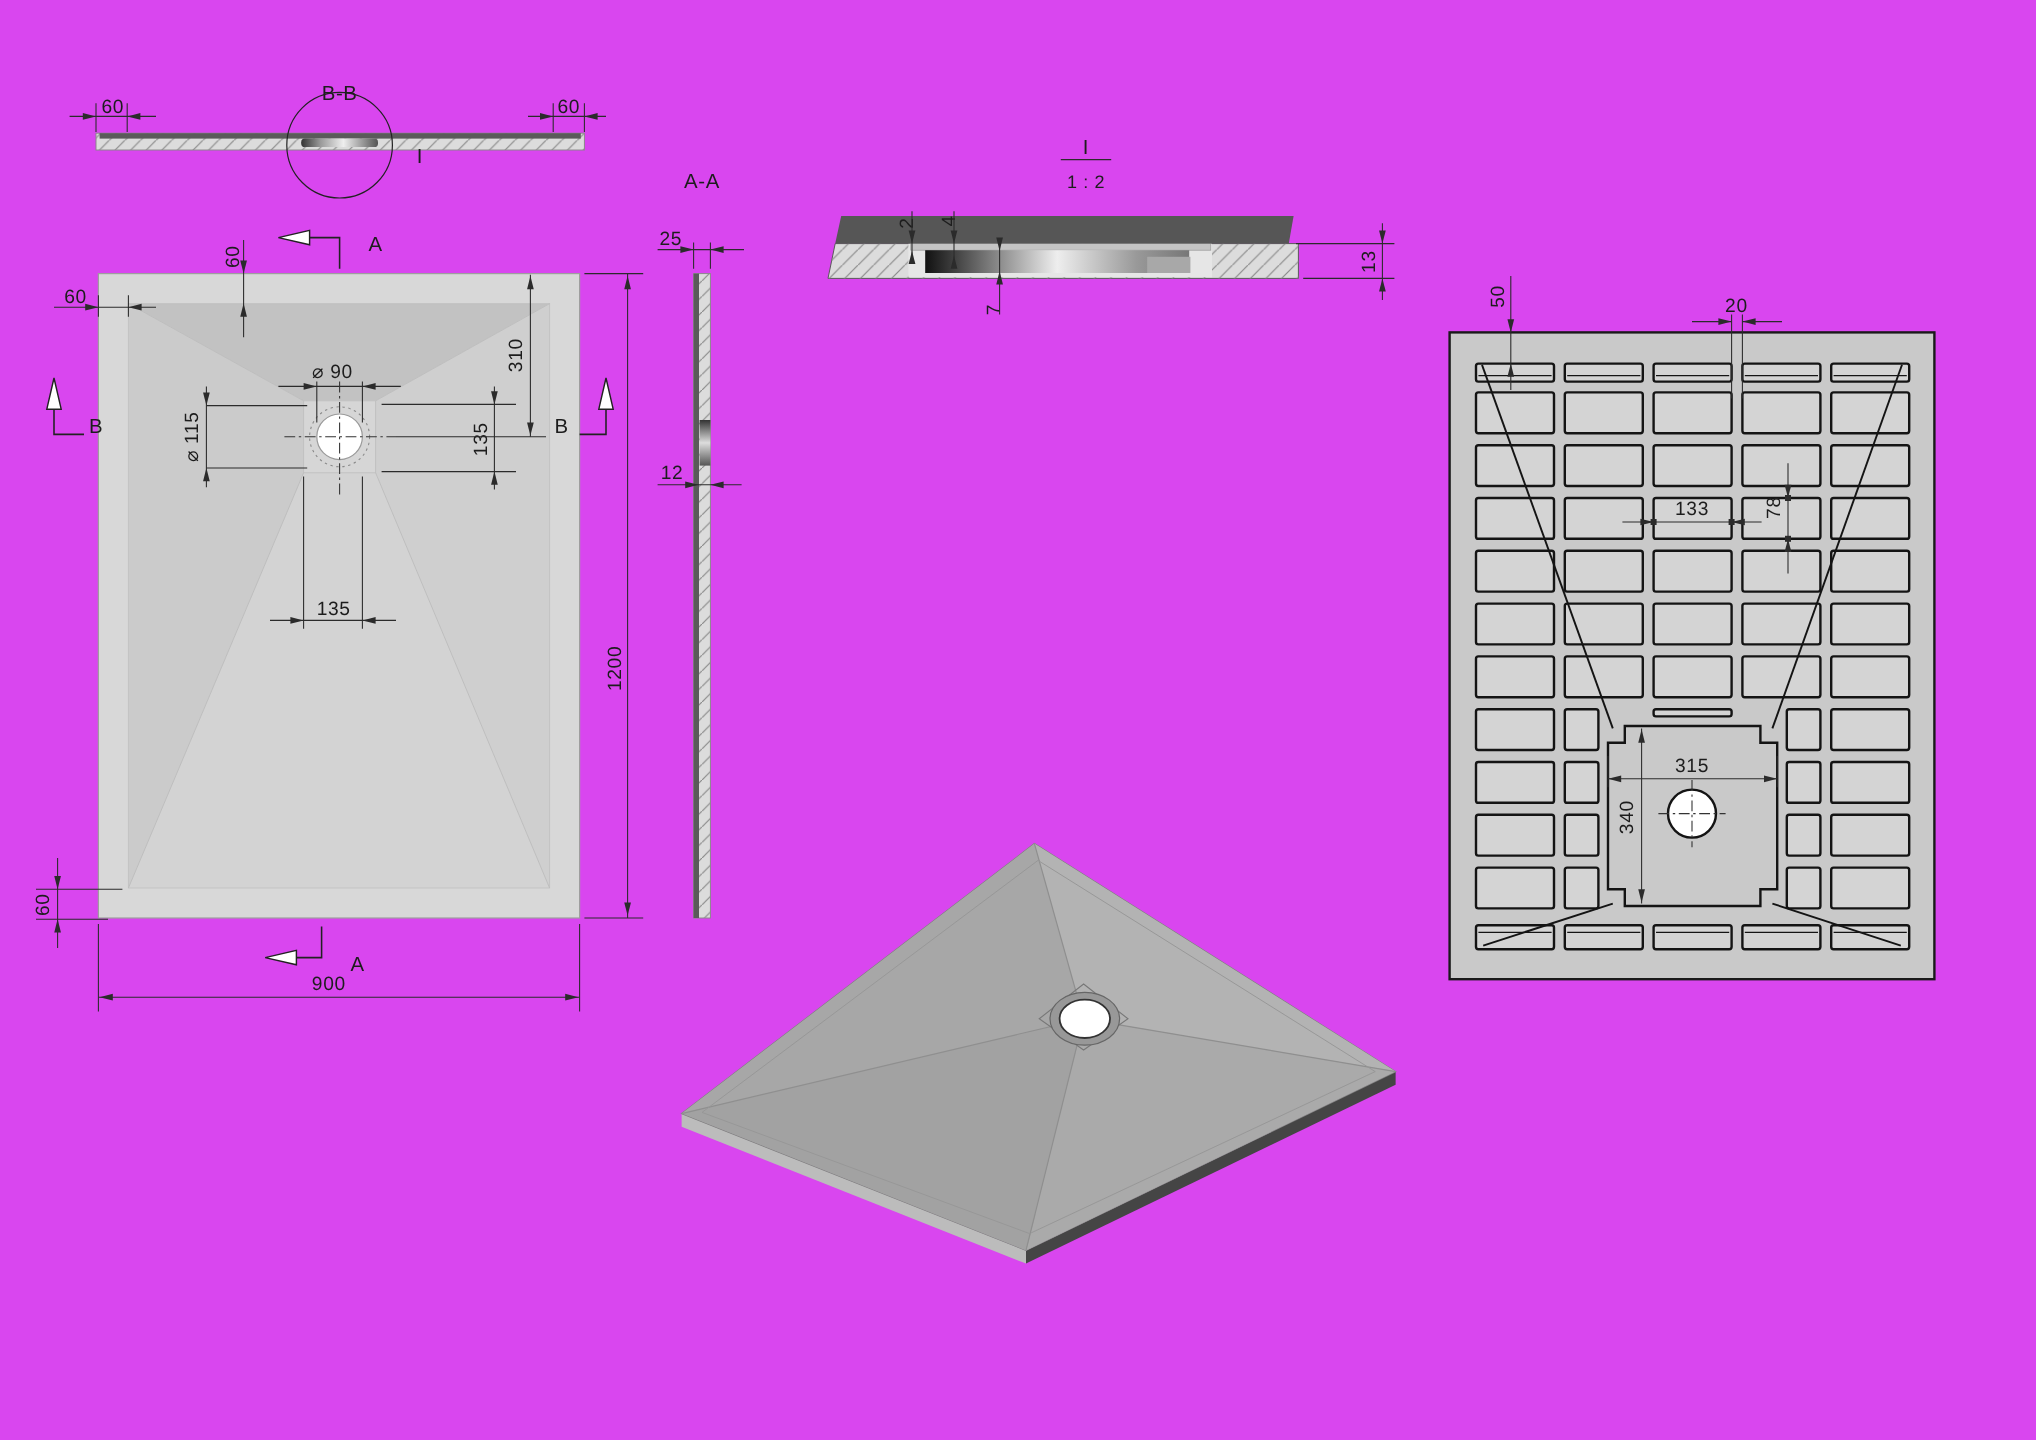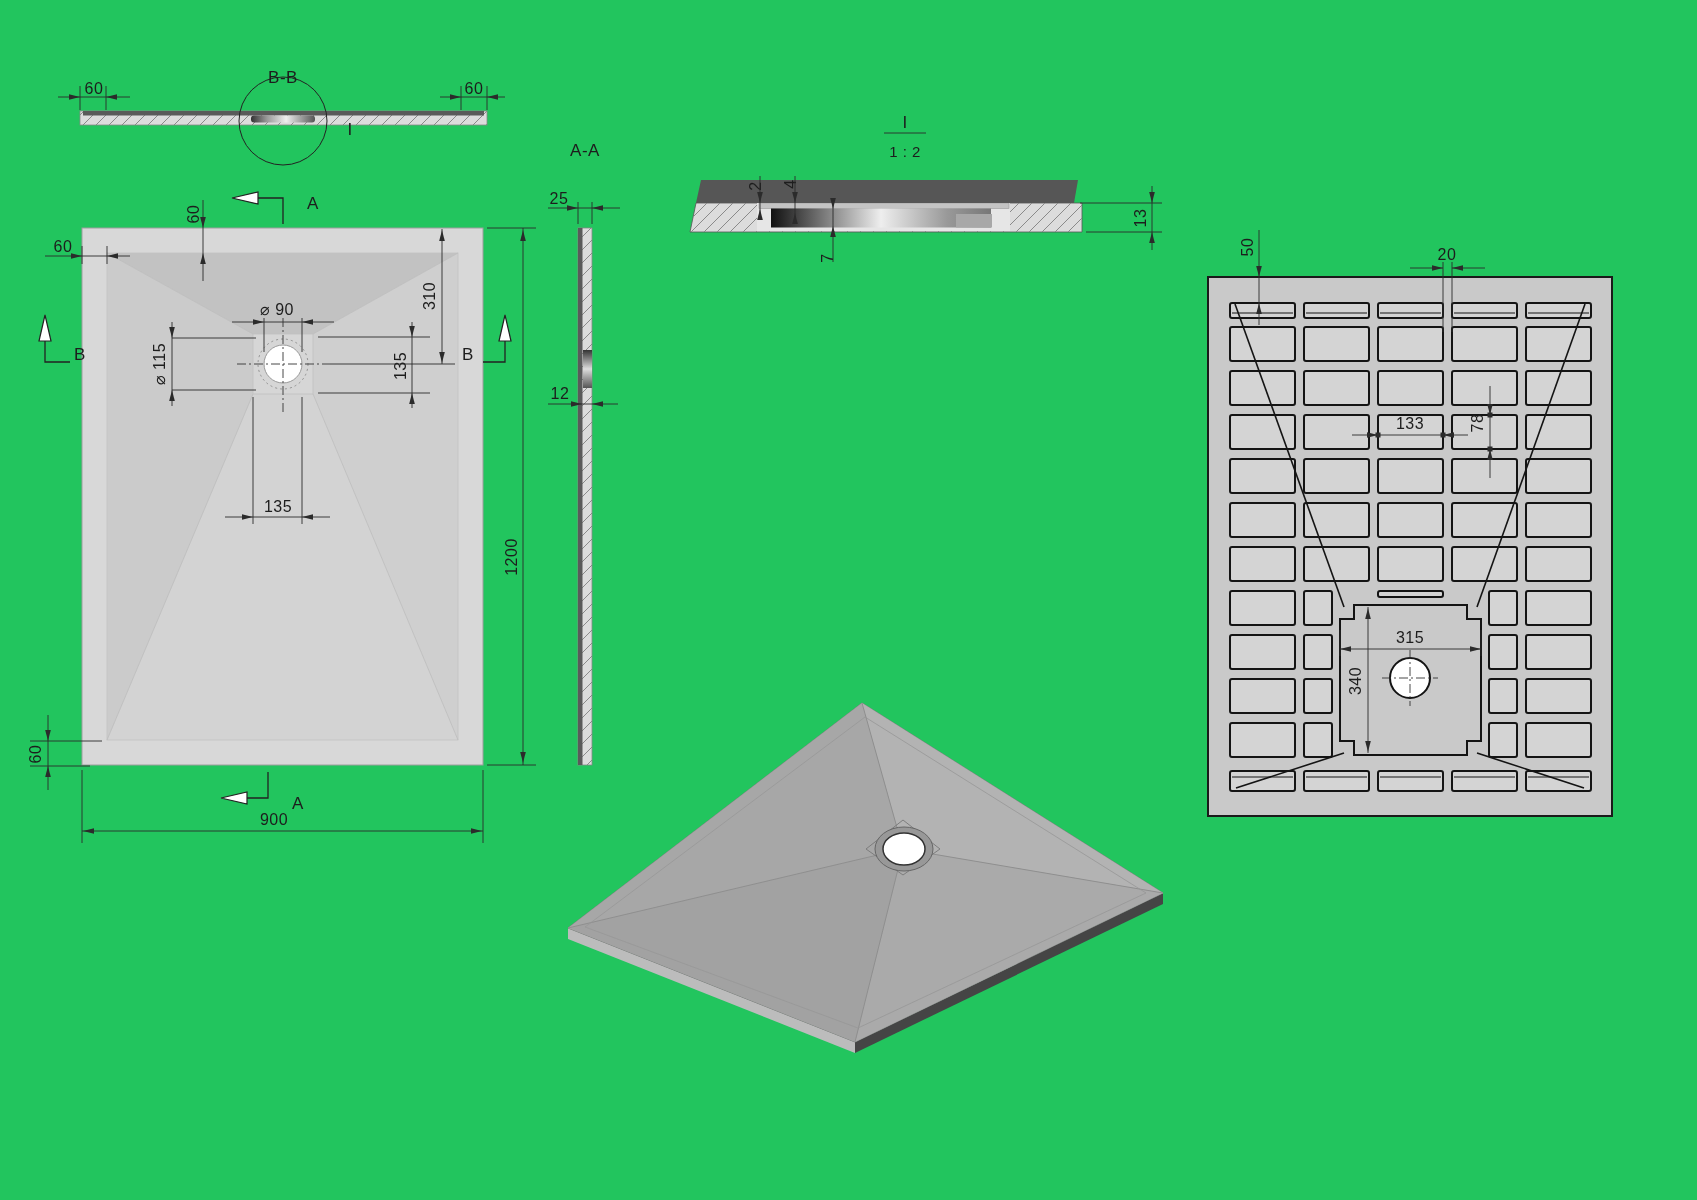--- a/index.html
+++ b/index.html
@@ -1,16 +1,16 @@
 <!DOCTYPE html>
 <html><head>
 <meta charset="utf-8">
 <style>
   html,body{margin:0;padding:0;background:#ffffff;}
-  .sheet{width:1697px;height:1200px;position:relative;background:#22c55e;overflow:hidden;}
+  .sheet{width:1697px;height:1200px;position:relative;background:#d946ef;overflow:hidden;}
   svg{display:block;}
   text{font-family:"Liberation Sans",sans-serif;fill:#1d1d1d;font-size:16px;letter-spacing:.5px;}
   .vlabel{font-size:17px;}
   .dimline{stroke:#2b2b2b;stroke-width:.9;fill:none;}
   .dashline{stroke:#333;stroke-width:.9;fill:none;stroke-dasharray:9 3 2 3;}
   .bracket{stroke:#222;stroke-width:1.3;fill:none;}
   .openarrow{fill:#fff;stroke:#222;stroke-width:1.2;}
 </style>
 </head>
 <body>

